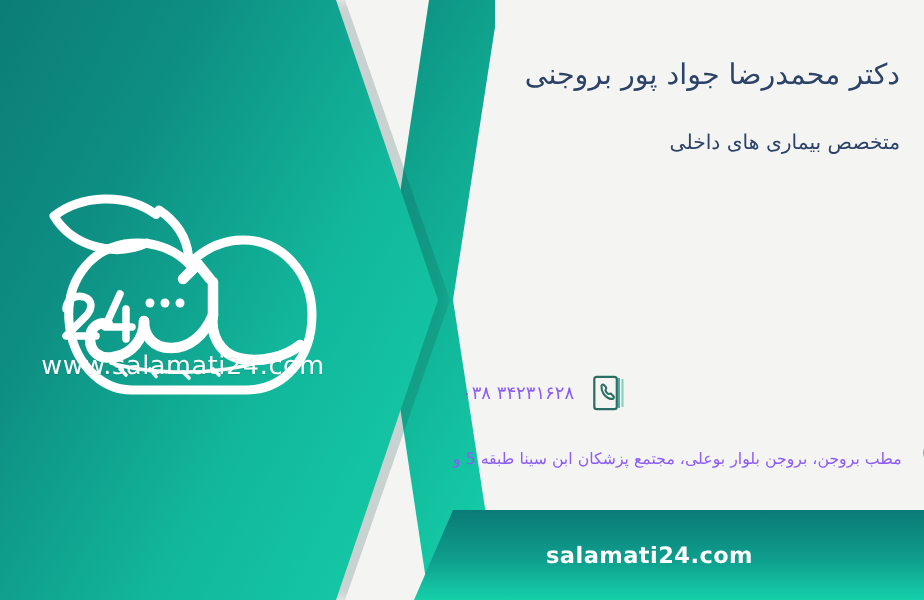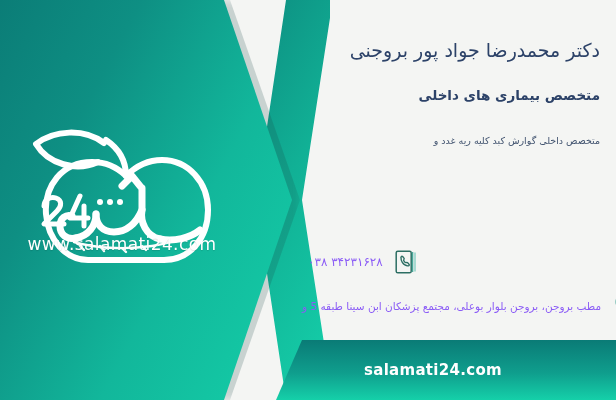--- a/index.html
+++ b/index.html
@@ -68,21 +68,21 @@
   }
   .doctor-name{
     position:absolute;right:16px;top:37px;
     width:290px;text-align:right;
     color:#2c4268;font-weight:normal;font-size:19px;
     line-height:26px;direction:rtl;
   }
   .specialty{
     position:absolute;right:16px;top:85px;
     width:290px;text-align:right;
-    color:#2c4268;font-weight:bold;font-size:13.5px;
+    color:#2c4268;font-weight:normal;font-size:13.5px;
     line-height:20px;direction:rtl;
   }
   .sub-specialty{
     position:absolute;right:16px;top:133px;
     width:290px;text-align:right;
     color:#41536f;font-size:9.5px;
     line-height:16px;direction:rtl;
   }
 
   
@@ -166,21 +166,20 @@
         <path d="M66 136 L70 140 M86 136 L90 141 M108 138 L112 142 M128 136 L132 140"></path>
       </g>
     </svg>
     <div class="logo-url">www.salamati24.com</div>
   </div>
 
   <div class="content">
 
     <div class="doctor-name">دکتر محمدرضا  جواد پور بروجنی</div>
     <div class="specialty">متخصص بیماری های داخلی</div>
-    <div class="sub-specialty">متخصص داخلی گوارش کبد کلیه ریه غدد و</div>
 
     <div class="contact-row row-phone">
       <span class="icon-box">
         <svg width="22" height="24" viewBox="0 0 22 24" xmlns="http://www.w3.org/2000/svg">
           <rect x="1.2" y="1.2" width="15" height="21.6" rx="1.6" fill="none" stroke="#2c6e63" stroke-width="1.5"></rect>
           <line x1="17.6" y1="2" x2="17.6" y2="22" stroke="#49a99a" stroke-width="1.4"></line>
           <line x1="20" y1="2.6" x2="20" y2="21.4" stroke="#86cfc2" stroke-width="1.4"></line>
           <path d="M6 7.4 C6 6.4 7 6 7.6 6.6 L8.9 8 C9.4 8.5 9.2 9.1 8.8 9.6 C8.5 10 8.6 10.6 9.2 11.4 C9.9 12.3 10.7 12.8 11.2 12.6 C11.7 12.4 12.3 12.3 12.7 12.8 L14 14.2 C14.6 14.8 14.2 15.8 13.3 15.9 C11.2 16.1 8.8 14.6 7.3 12.4 C6.3 11 5.9 9.2 6 7.4 Z" fill="none" stroke="#2c6e63" stroke-width="1.4" stroke-linejoin="round"></path>
         </svg>
       </span>

